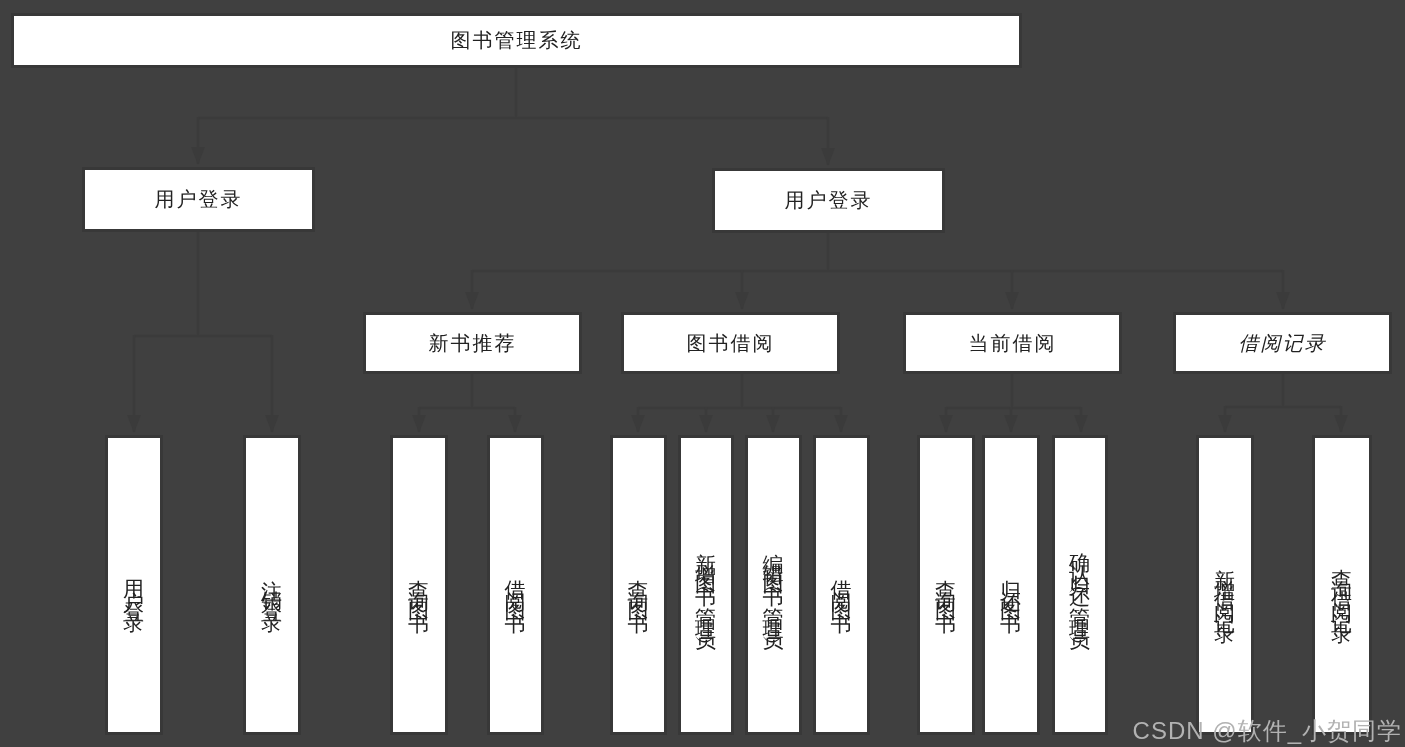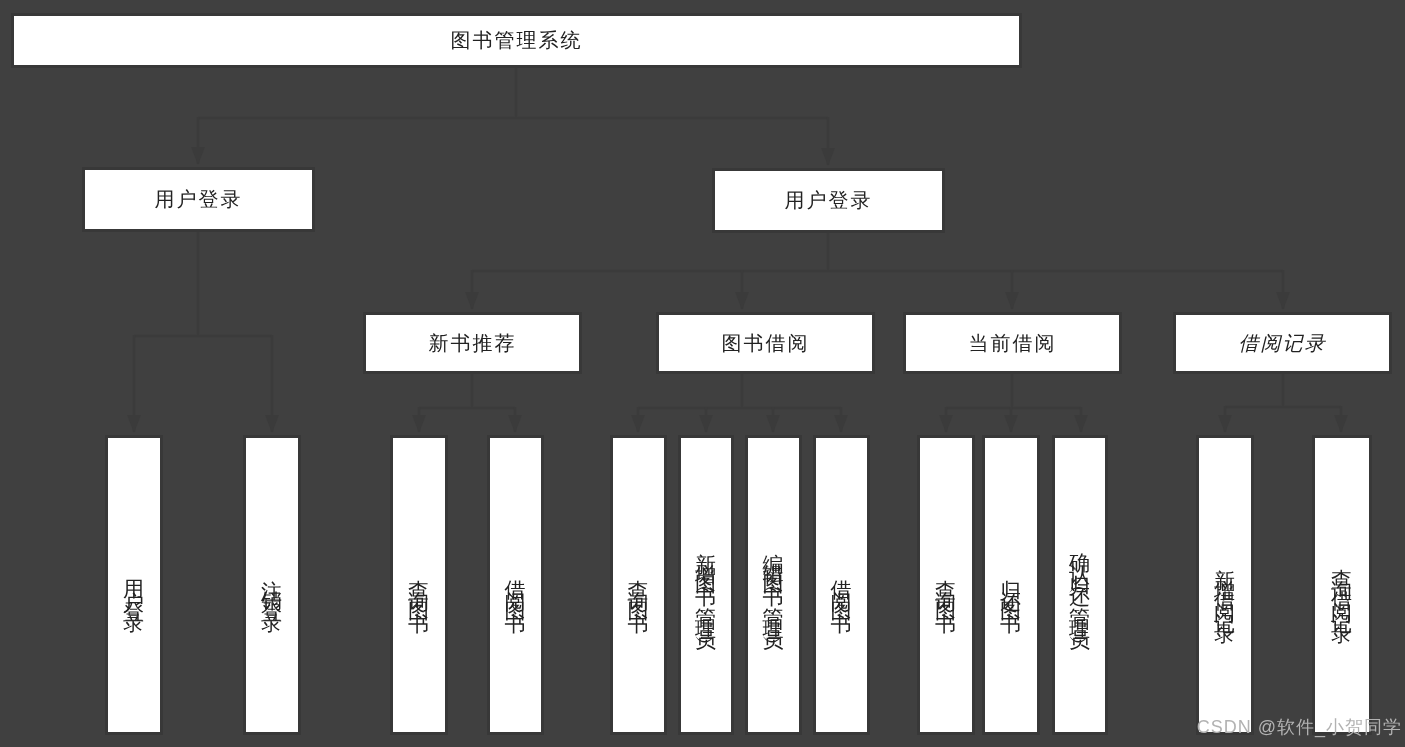--- a/index.html
+++ b/index.html
@@ -41,21 +41,21 @@
     writing-mode: vertical-rl;
     text-orientation: mixed;
     font-size: 21px;
     letter-spacing: 11px;
     line-height: 1;
   }
   .watermark {
     position: absolute;
     right: 3px;
     top: 715px;
-    font-size: 18px;
+    font-size: 24px;
     color: #b2b2b2;
     letter-spacing: 1px;
     white-space: nowrap;
     z-index: 20;
   }
 </style>
 </head>
 <body>
 
 <div class="canvas">
@@ -103,21 +103,21 @@
       <line x1="1341" y1="406" x2="1341" y2="432" marker-end="url(#arrow)"></line>
     </g>
   </svg>
 
   <div class="node h-node" style="left:11px; top:13px; width:1011px; height:55px;">图书管理系统</div>
 
   <div class="node h-node" style="left:82px; top:167px; width:233px; height:65px;">用户登录</div>
   <div class="node h-node" style="left:712px; top:168px; width:233px; height:65px;">用户登录</div>
 
   <div class="node h-node" style="left:363px; top:312px; width:219px; height:62px;">新书推荐</div>
-  <div class="node h-node" style="left:656px; top:312px; width:219px; height:62px;">图书借阅</div>
+  <div class="node h-node" style="left:621px; top:312px; width:219px; height:62px;">图书借阅</div>
   <div class="node h-node" style="left:903px; top:312px; width:219px; height:62px;font-family:Liberation Mono, monospace;">当前借阅</div>
   <div class="node h-node" style="left:1173px; top:312px; width:219px; height:62px;font-style:italic;">借阅记录</div>
 
   <div class="node leaf" style="left:105px; top:435px; width:58px; height:300px;">用户登录</div>
   <div class="node leaf" style="left:243px; top:435px; width:58px; height:300px;">注销登录</div>
 
   <div class="node leaf" style="left:390px; top:435px; width:58px; height:300px;">查询图书</div>
   <div class="node leaf" style="left:487px; top:435px; width:57px; height:300px;">借阅图书</div>
 
   <div class="node leaf" style="left:610px; top:435px; width:57px; height:300px;">查询图书</div>

